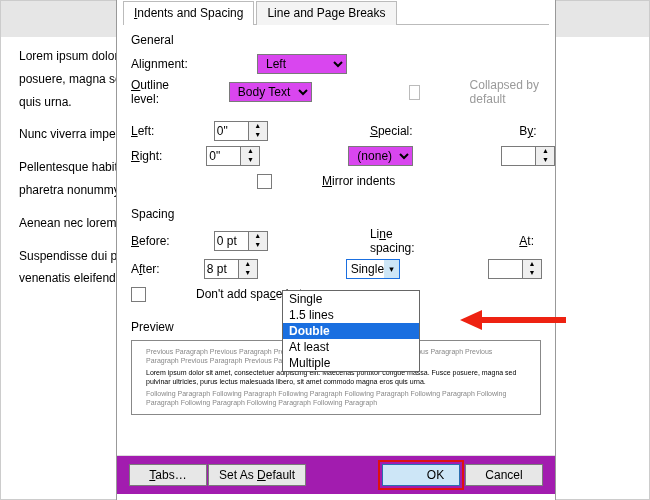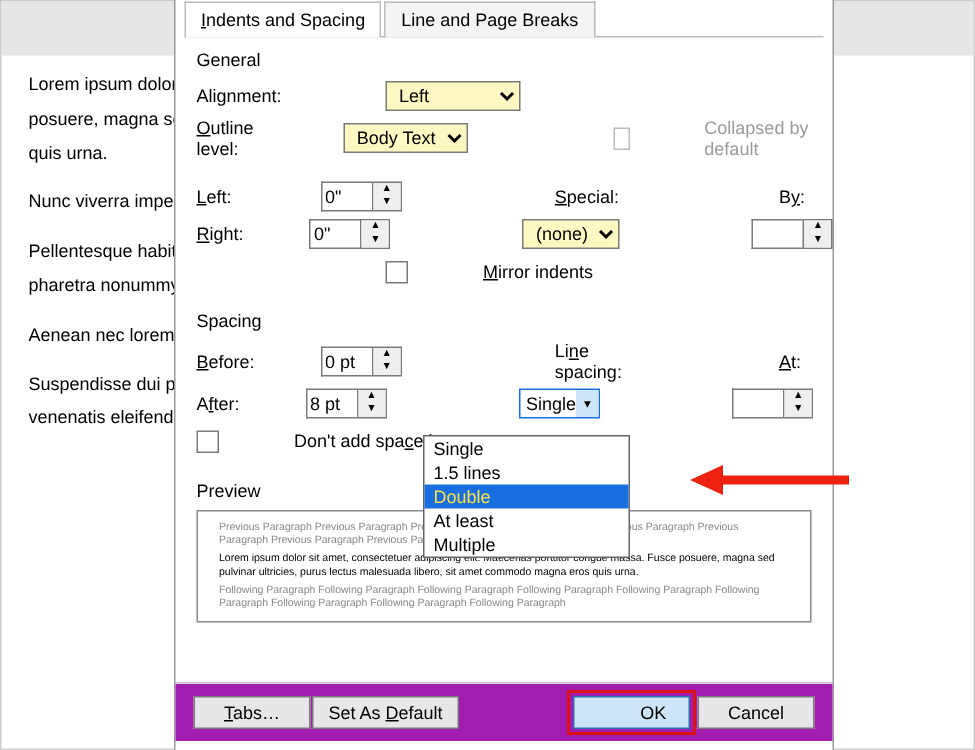--- a/index.html
+++ b/index.html
@@ -8,41 +8,41 @@
   .dlg{position:absolute;left:116px;top:0;width:440px;height:500px;background:#fff;border-left:1px solid #999;border-right:1px solid #999;box-sizing:border-box;}
   .tabs{display:flex;border-bottom:1px solid #bbb;height:24px;margin:0 6px;}
   .tab{padding:4px 10px;border:1px solid #bbb;border-bottom:none;margin-right:2px;background:#fff;position:relative;top:1px;}
   .tab.active{background:#fff;}
   .tab.inactive{background:#f4f4f4;}
   .sect{padding:4px 14px;}
   .sect-title{margin:4px 0 6px 0;}
   .row{display:flex;align-items:center;margin:3px 0;min-height:22px;gap:44px;}
   .lbl{width:82px;}
   .under{text-decoration:underline;}
-  select,.winput{border:1px solid #7a7a7a;height:20px;background:#fef9c3;font:inherit;box-sizing:border-box;}
+  select,.winput{border:1px solid #7a7a7a;height:20px;background:#d946ef;font:inherit;box-sizing:border-box;}
   .combo{width:90px;padding:0 4px;}
   .combo-lg{width:138px;padding:0 4px;}
   .spin{width:54px;display:flex;}
   .spin input{width:34px;border:1px solid #7a7a7a;border-right:none;height:20px;padding:0 2px;font:inherit;box-sizing:border-box;}
   .spin .btns{width:18px;display:flex;flex-direction:column;border:1px solid #7a7a7a;}
   .spin .btns div{flex:1;background:#efefef;font-size:7px;line-height:8px;text-align:center;}
   .chk{width:13px;height:13px;border:1px solid #7a7a7a;margin-right:6px;display:inline-block;vertical-align:middle;}
   .gap{width:30px;}
   .col2lbl{width:100px;}
   .col3lbl{width:46px;text-align:left;}
   .preview-box{margin:4px 14px;border:1px solid #888;padding:6px 14px;font-size:7px;color:#888;line-height:1.3;}
   .preview-box .blk{color:#000;margin:3px 0;}
   .btn-row{position:absolute;left:0;right:0;bottom:6px;padding:4px 12px;border-top:1px solid #ddd;display:flex;gap:1px;align-items:center;background:#a21caf;}
   .wbtn{min-width:78px;height:22px;border:1px solid #7a7a7a;background:#e7e7e7;font:inherit;padding:0 10px;}
   .wbtn.ok{background:#cde6f7;border:1px solid #2a6fb0;padding-left:39px;}
   .ok-wrap{border:2px solid #d11;padding:2px;}
   .spacer{flex:1;}
   .dropdown{position:absolute;border:1px solid #666;background:#fff;z-index:50;}
   .dropdown div{padding:1px 6px;font-size:12px;}
-  .dropdown .sel{background:#1a6fe0;color:#fde047;}
+  .dropdown .sel{background:#1a6fe0;color:#ffffff;font-weight:bold;}
   .arrow{position:absolute;z-index:60;}
   .arrow-line{position:absolute;height:6px;background:#e21;}
   .arrow-head{position:absolute;width:0;height:0;border-top:10px solid transparent;border-bottom:10px solid transparent;border-right:22px solid #e21;}
   .dropbtn{width:138px;height:20px;border:1px solid #1a6fe0;display:flex;align-items:center;padding:0 4px;box-sizing:border-box;justify-content:space-between;}
   .dropcaret{width:15px;height:18px;background:#cde6f7;text-align:center;font-size:9px;line-height:18px;margin-right:-4px;}
   .disabled{color:#9a9a9a;}
 </style>
 </head>
 <body>
 

